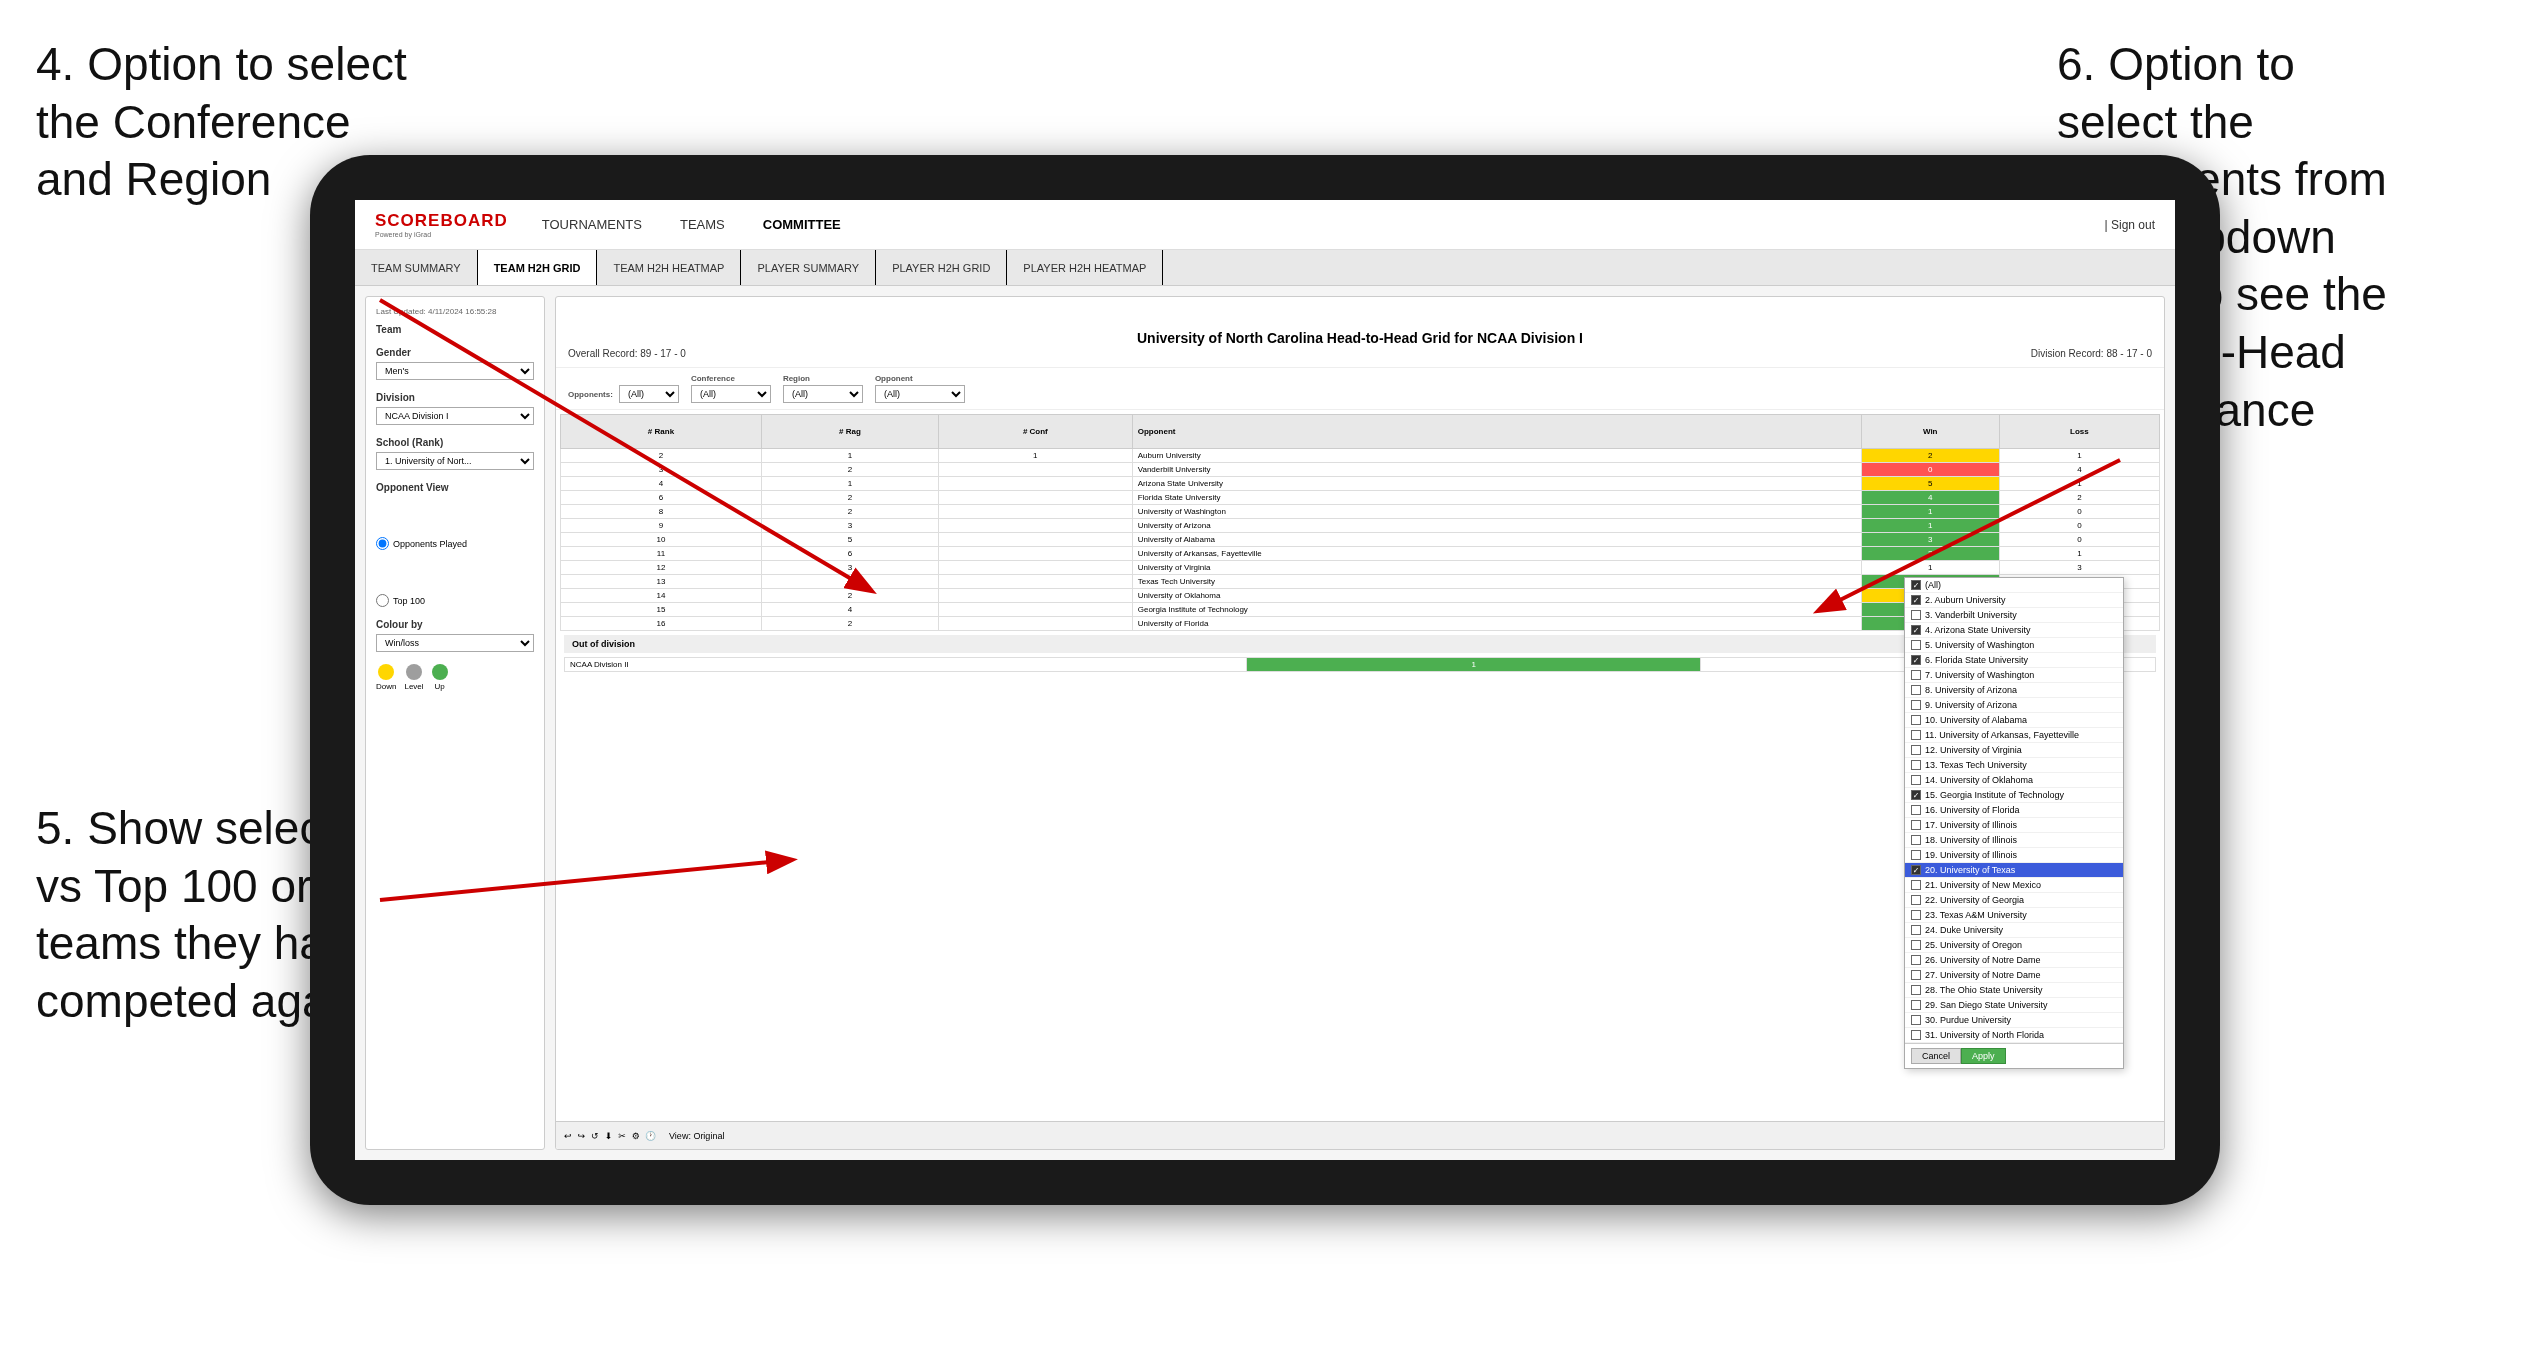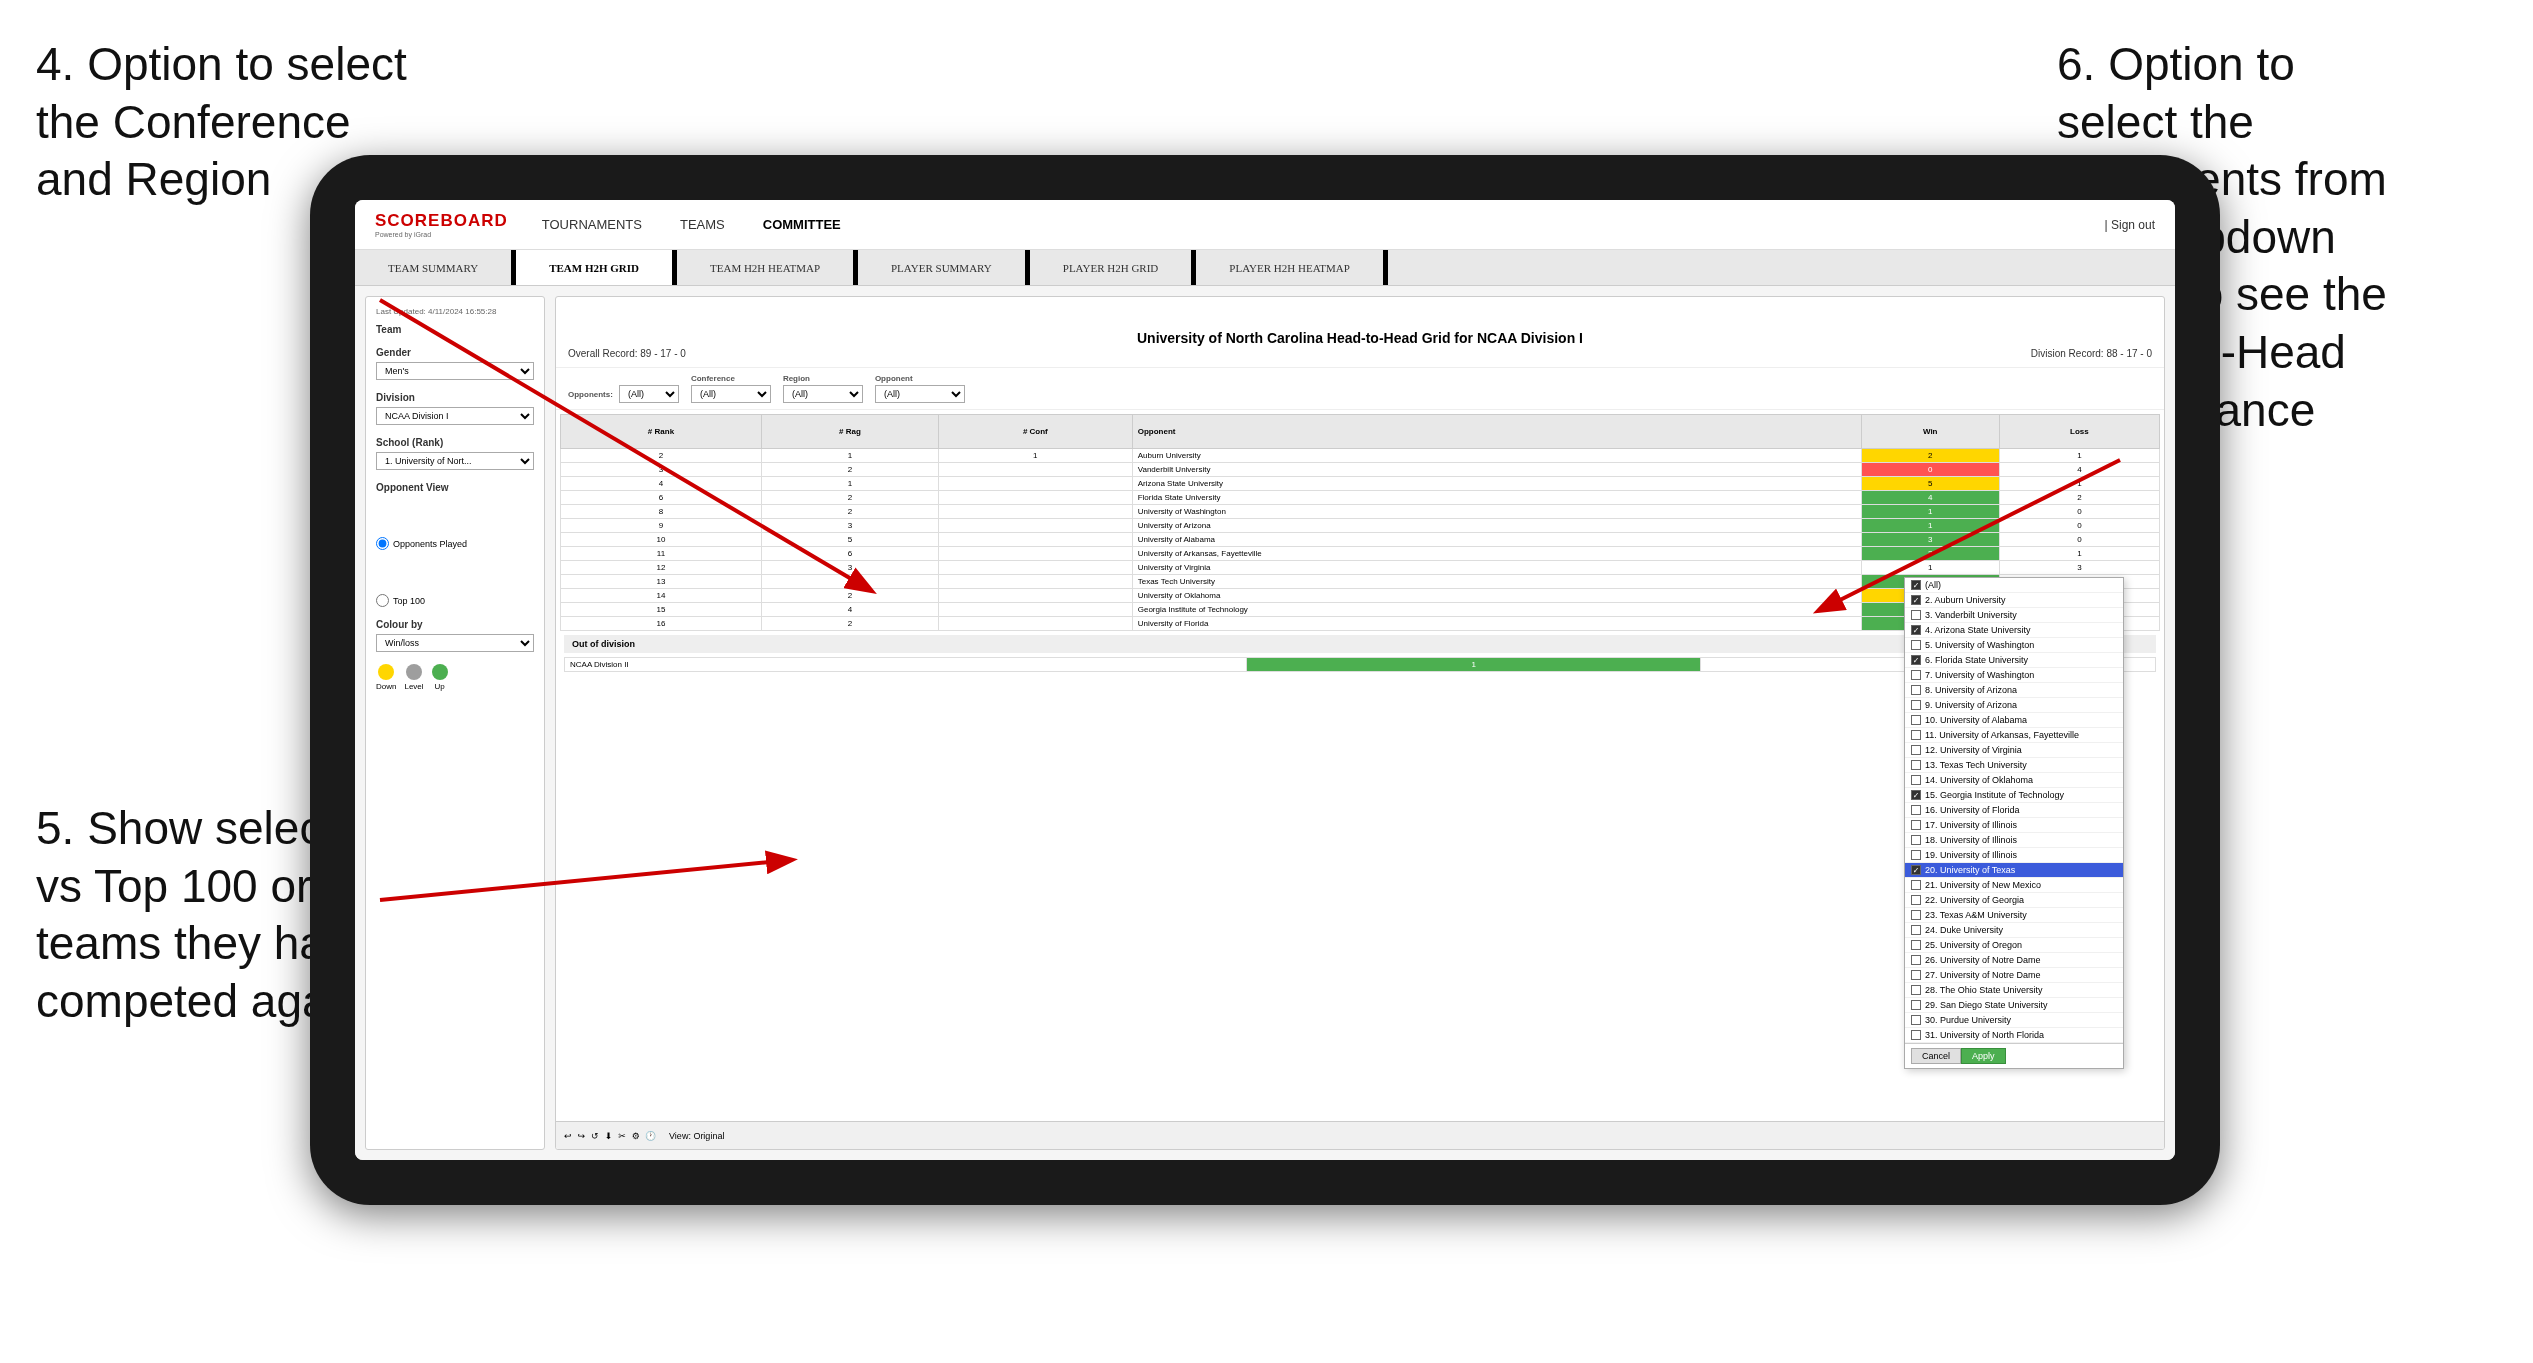--- a/index.html
+++ b/index.html
@@ -33,21 +33,21 @@
       box-shadow: 0 10px 40px rgba(0,0,0,0.5);
       display: flex;
       align-items: center;
       justify-content: center;
     }
 
     .tablet-screen {
       width: 1820px;
       height: 960px;
       background: #f0f0f0;
-      border-radius: 8px;
+      border-radius: 0;
       overflow: hidden;
       display: flex;
       flex-direction: column;
     }
 
     
     .nav-bar {
       background: #ffffff;
       border-bottom: 1px solid #ddd;
       display: flex;
@@ -83,29 +83,28 @@
     .tab-bar {
       background: #e8e8e8;
       display: flex;
       align-items: center;
       height: 36px;
       flex-shrink: 0;
       border-bottom: 1px solid #ccc;
     }
     .tab {
       font-size: 11px;
-      padding: 0 33px;
+      padding: 0 16px;
       height: 100%;
       display: flex;
       align-items: center;
       color: #333;
-      border-right: 5px solid #000000;
+      border-right: 1px solid #000000;
       cursor: pointer;
       font-weight: 500;
-      font-family: Liberation Serif, serif;
     }
     .tab.active {
       background: #fff;
       color: #000;
       font-weight: 700;
     }
 
     
     .main-content {
       flex: 1;

